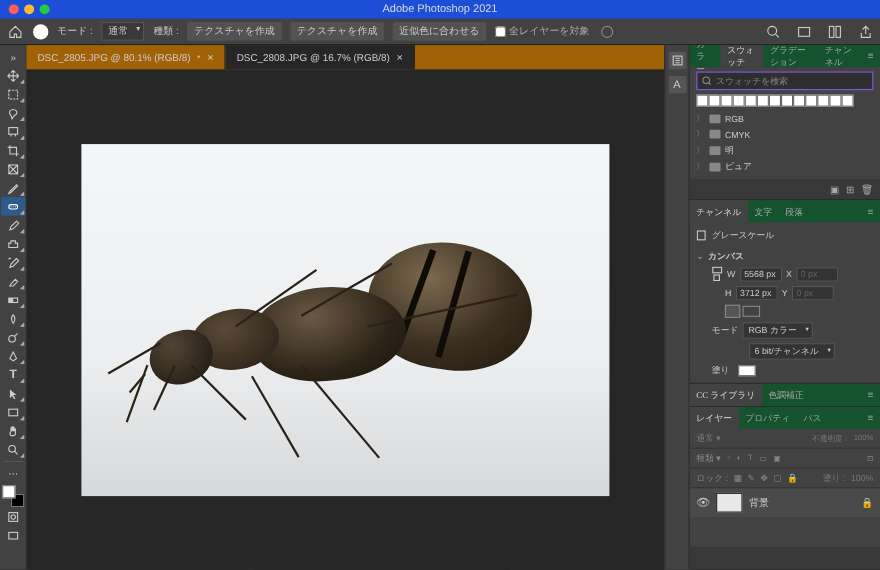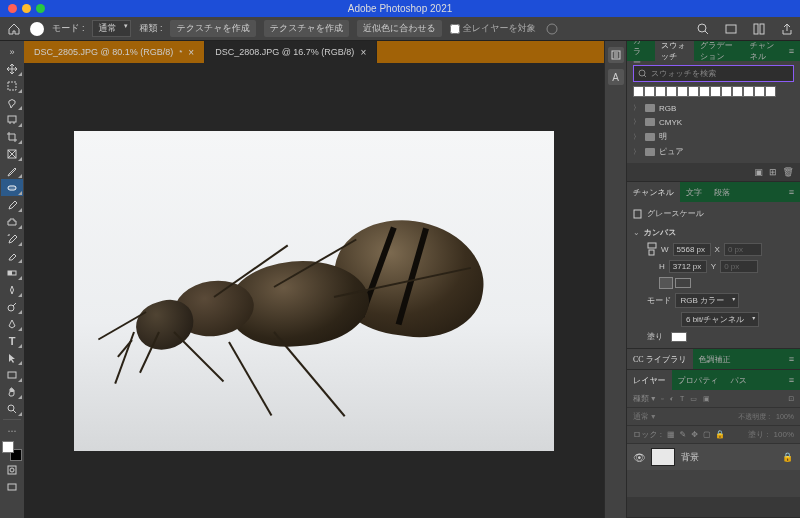--- a/index.html
+++ b/index.html
@@ -444,32 +444,32 @@
       </div>
 
       <div class="panel layers-body">
         <div class="ptabs">
           <div class="ptab active">レイヤー</div>
           <div class="ptab">プロパティ</div>
           <div class="ptab">パス</div>
           <div class="menu">≡</div>
         </div>
         <div class="lopts">
+          <span class="dd2" style="color:#777"><span>通常</span> ▾</span>
+          <span style="margin-left:auto;color:#777">不透明度 :</span>
+            <span style="color:#777">100%</span>
+        </div>
+        <div class="lopts">
           <span class="dd2"><span>種類</span> ▾</span>
           <span>▫</span>
             <span>◐</span>
             <span>T</span>
             <span>▭</span>
             <span>▣</span>
           <span style="margin-left:auto">⊡</span>
-        </div>
-        <div class="lopts">
-          <span class="dd2" style="color:#777"><span>通常</span> ▾</span>
-          <span style="margin-left:auto;color:#777">不透明度 :</span>
-            <span style="color:#777">100%</span>
         </div>
         <div class="llock">
           <span>ロック :</span>
           <span>▦</span>
             <span>✎</span>
             <span>✥</span>
             <span>▢</span>
             <span>🔒</span>
           <span style="margin-left:auto;color:#777">塗り :</span>
             <span style="color:#777">100%</span>

